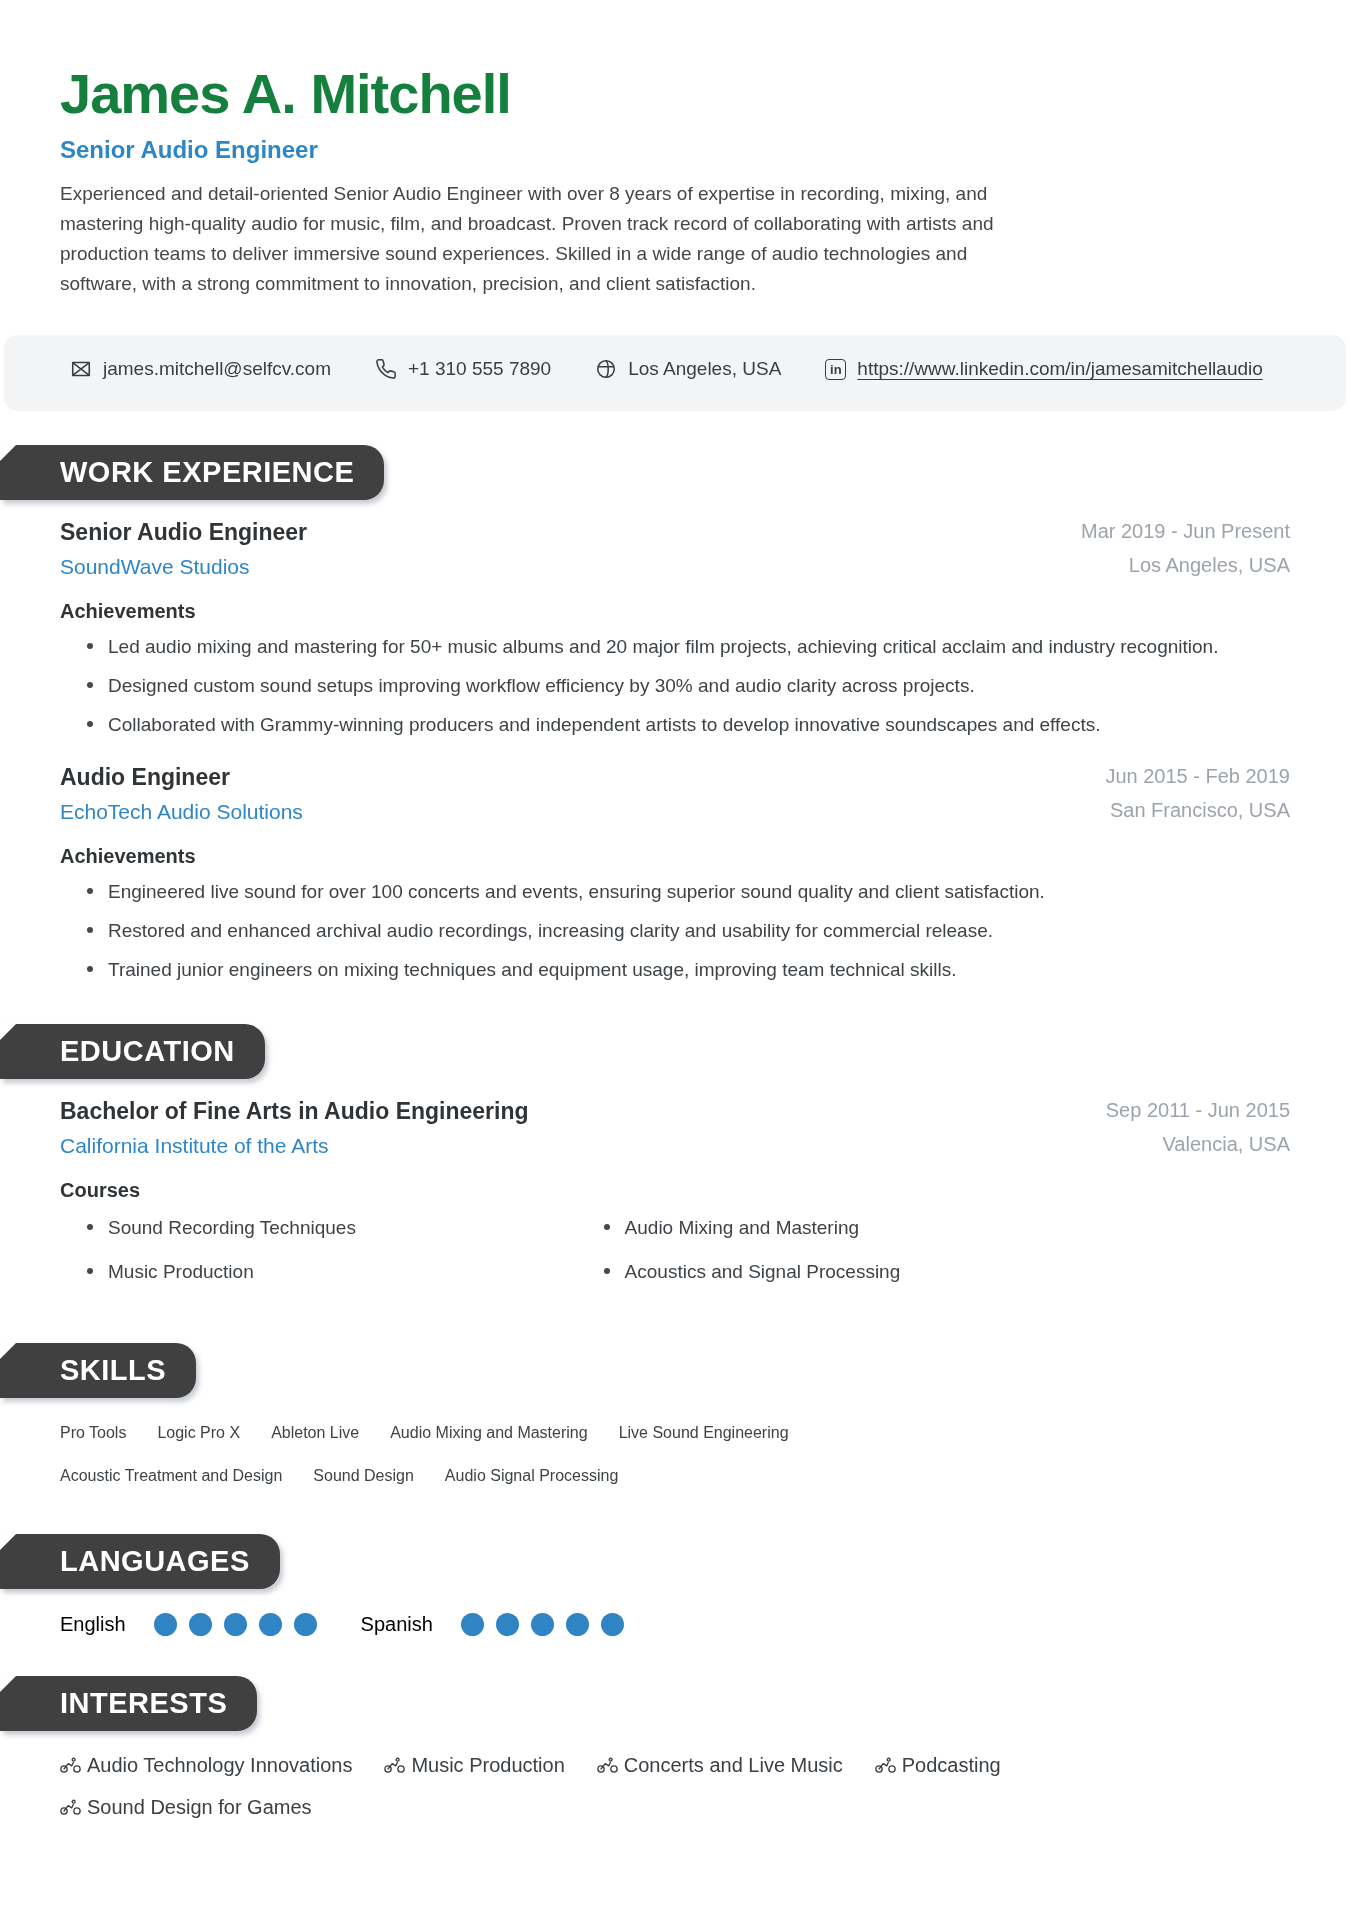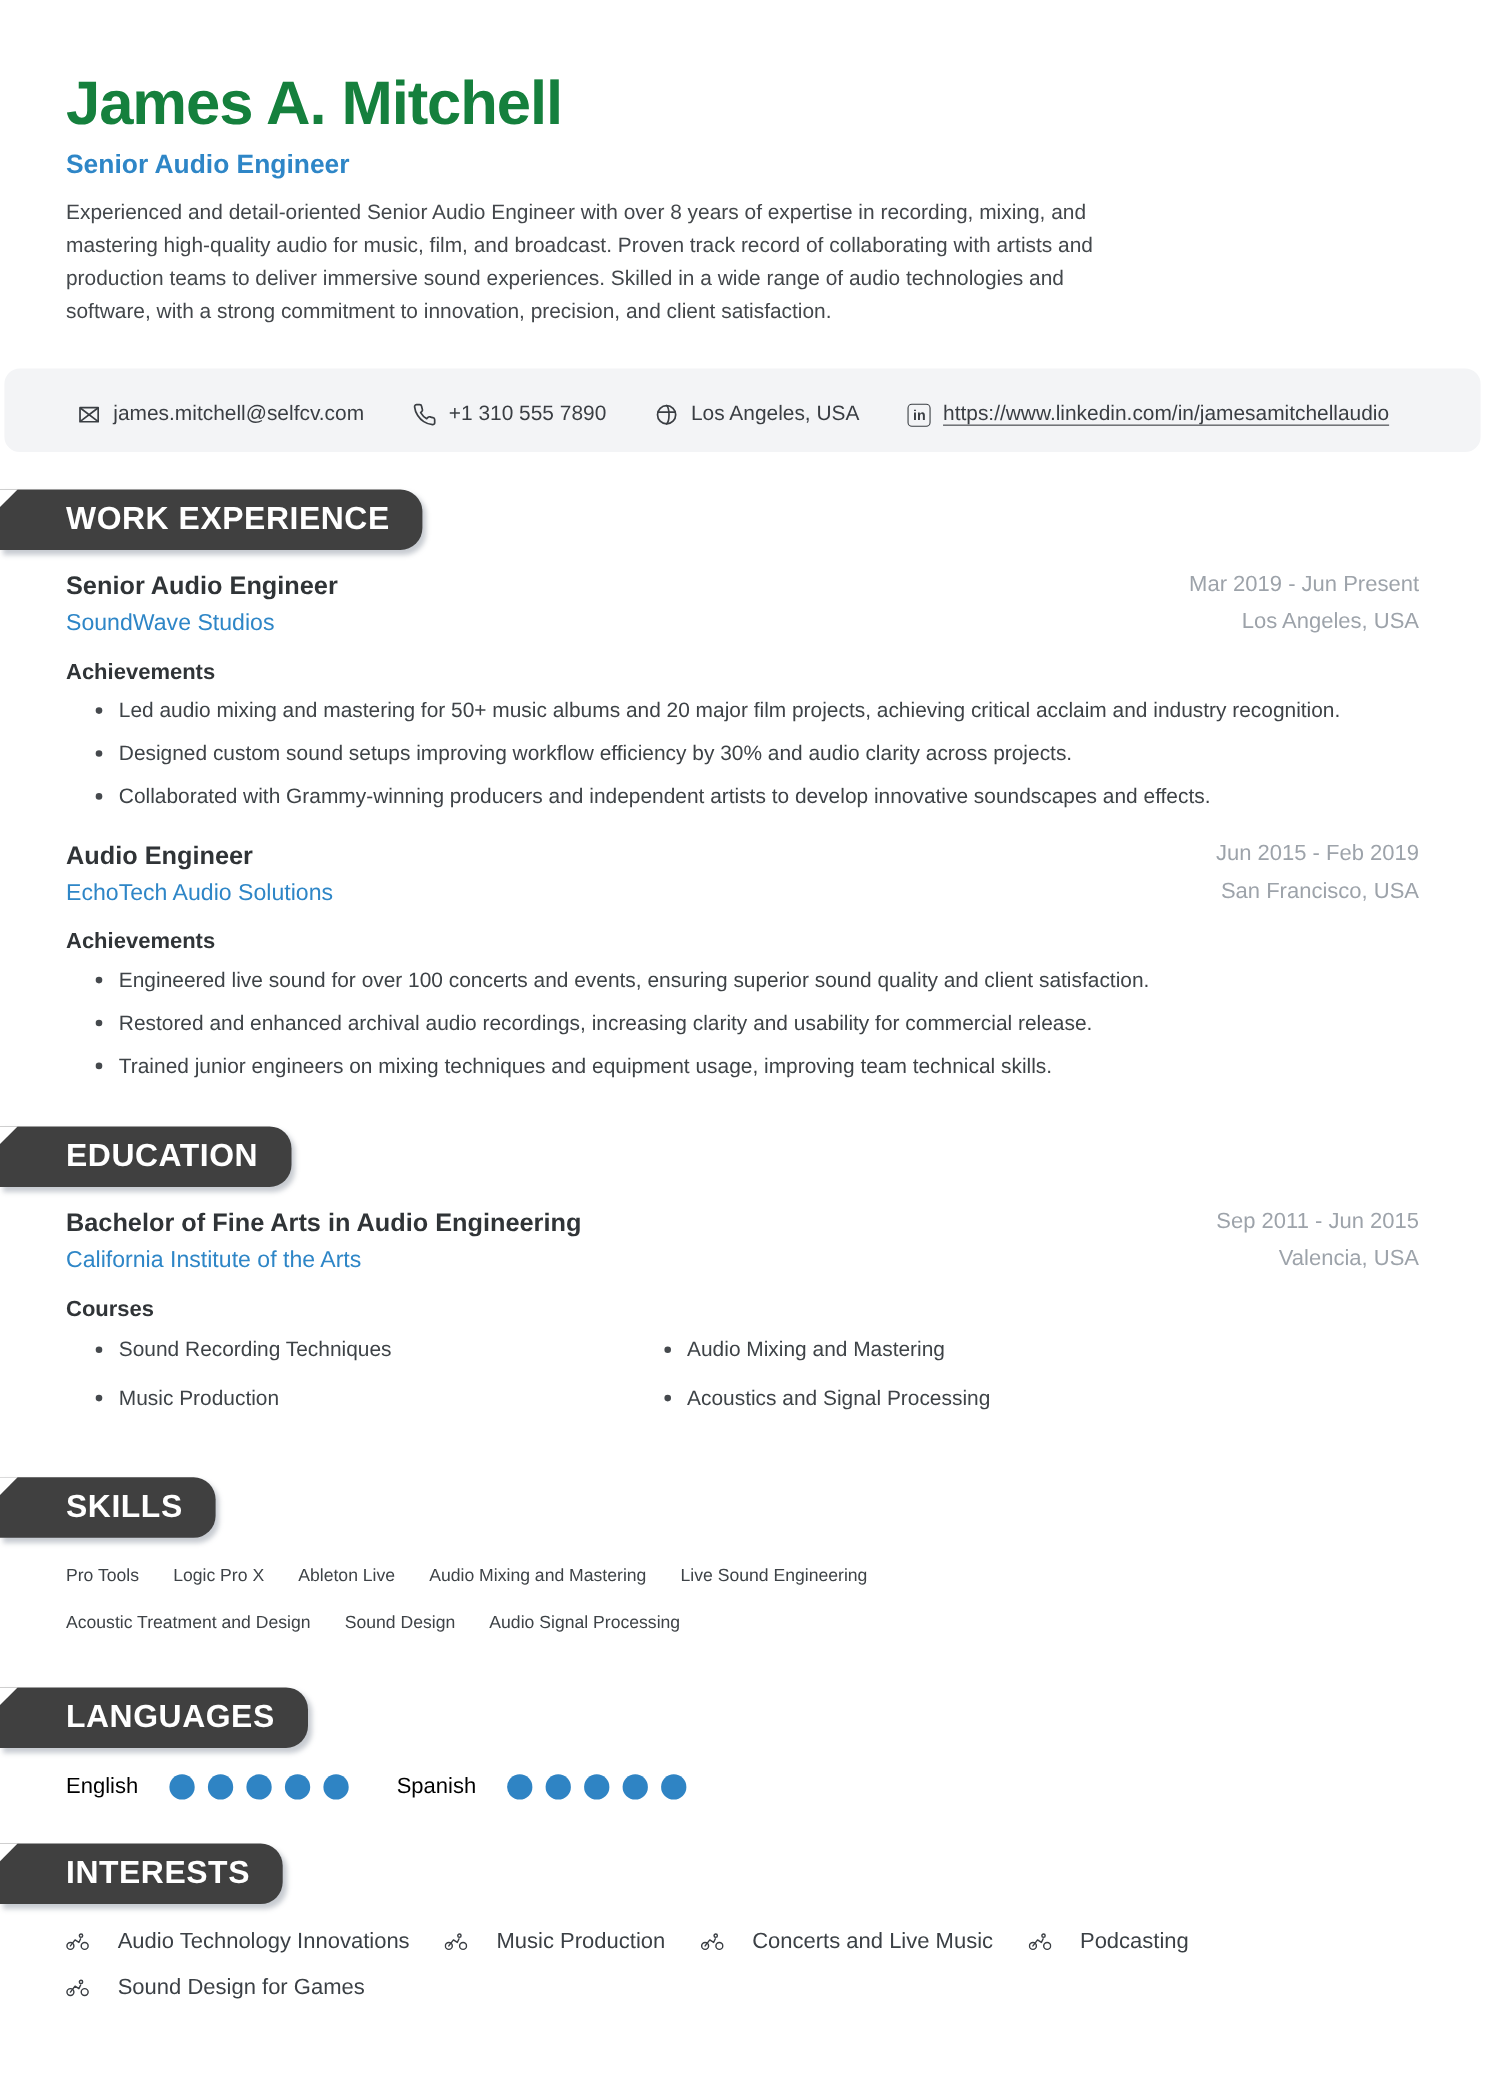--- a/index.html
+++ b/index.html
@@ -7,21 +7,21 @@
   body { width:1350px; height:1907px; font-family:"Liberation Sans", sans-serif; overflow:hidden; }
   .page { width:1350px; height:1907px; padding:0 60px; overflow:hidden; background:#fff; }
 
   
   .name { margin-top:66px; font-size:56px; font-weight:800; letter-spacing:-1px; color:#15803d; line-height:1; }
   .headline { margin-top:15px; font-size:24px; font-weight:700; color:#2E86C7; line-height:26px; }
   .summary { margin-top:16px; max-width:962px; font-size:19px; line-height:30px; color:#43474B; }
 
   
   .contact-bar { margin:36px -56px 0 -56px; background:#F3F4F6; border-radius:14px;
-                 padding:23px 66px; display:flex; align-items:flex-end; gap:44px; height:76px; }
+                 padding:23px 66px; display:flex; align-items:flex-start; gap:44px; height:76px; }
   .citem { display:flex; align-items:center; gap:11px; font-size:19px; color:#3A3E43; white-space:nowrap; }
   .cicon { width:22px; height:22px; color:#3A3E43; flex:0 0 auto; }
   .cicon svg { width:22px; height:22px; display:block; }
   .in-badge { display:inline-flex; align-items:center; justify-content:center; width:21px; height:21px;
               border:1.6px solid #3A3E43; border-radius:4px; font-size:13px; font-weight:700; color:#3A3E43; }
   .link { color:#3A3E43; text-decoration:underline; text-underline-offset:4px; }
 
   
   .badge { position:relative; display:block; width:fit-content; margin-left:-60px;
            background:#404040; color:#fff; font-size:29px; font-weight:800; letter-spacing:0.5px;
@@ -62,21 +62,21 @@
   .mt-badge-lang { margin-top:44px; }
   .lang-row { margin-top:24px; display:flex; align-items:center; gap:44px; }
   .lang-item { display:flex; align-items:center; gap:28px; }
   .lang-name { font-size:20px; color:#000000; }
   .dots { display:flex; gap:12px; align-items:center; }
   .dot { width:23px; height:23px; border-radius:50%; background:#2F84C4; }
 
   
   .mt-badge-int { margin-top:40px; }
   .interests-list { margin-top:20px; display:flex; flex-wrap:wrap; column-gap:32px; row-gap:13px; max-width:1100px; }
-  .interest { display:flex; align-items:center; gap:26px; font-size:20px; color:#3B4045; line-height:29px; }
+  .interest { display:flex; align-items:center; gap:6px; font-size:20px; color:#3B4045; line-height:29px; }
   .interest svg { width:21px; height:17px; display:block; color:#3A3E43; }
 </style>
 </head>
 <body>
 
 <div class="page">
 
   <h1 class="name">James A. Mitchell</h1>
   <div class="headline">Senior Audio Engineer</div>
   <p class="summary">Experienced and detail-oriented Senior Audio Engineer with over 8 years of expertise in recording, mixing, and mastering high-quality audio for music, film, and broadcast. Proven track record of collaborating with artists and production teams to deliver immersive sound experiences. Skilled in a wide range of audio technologies and software, with a strong commitment to innovation, precision, and client satisfaction.</p>

